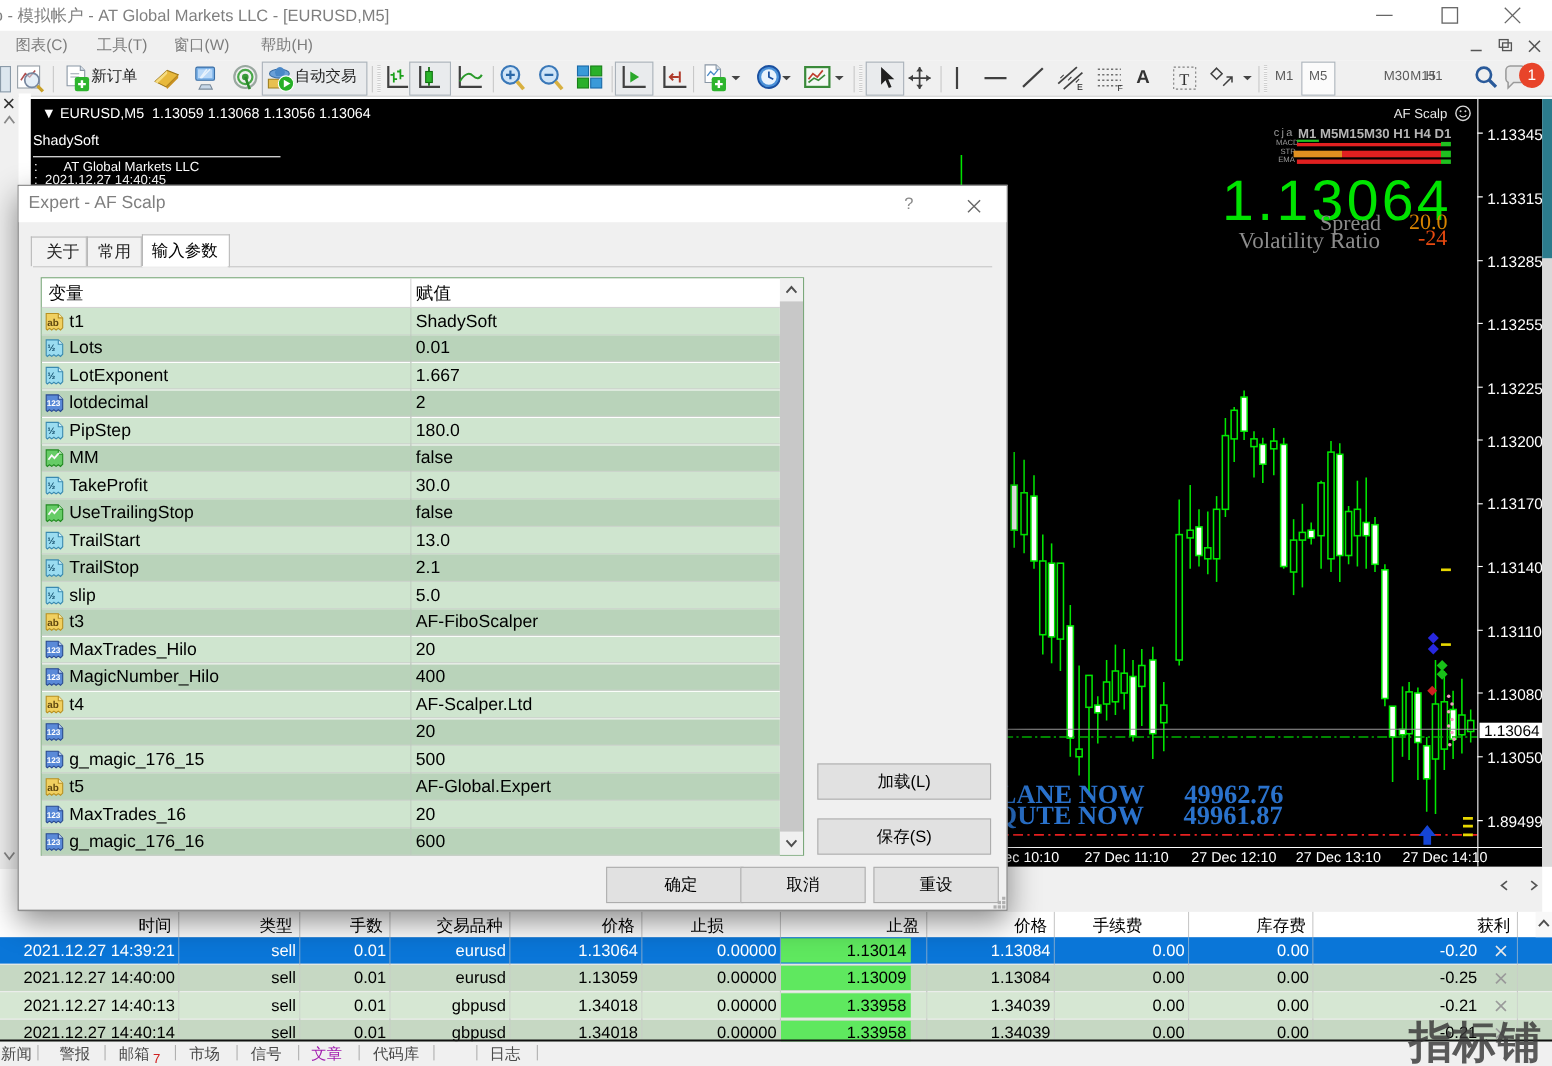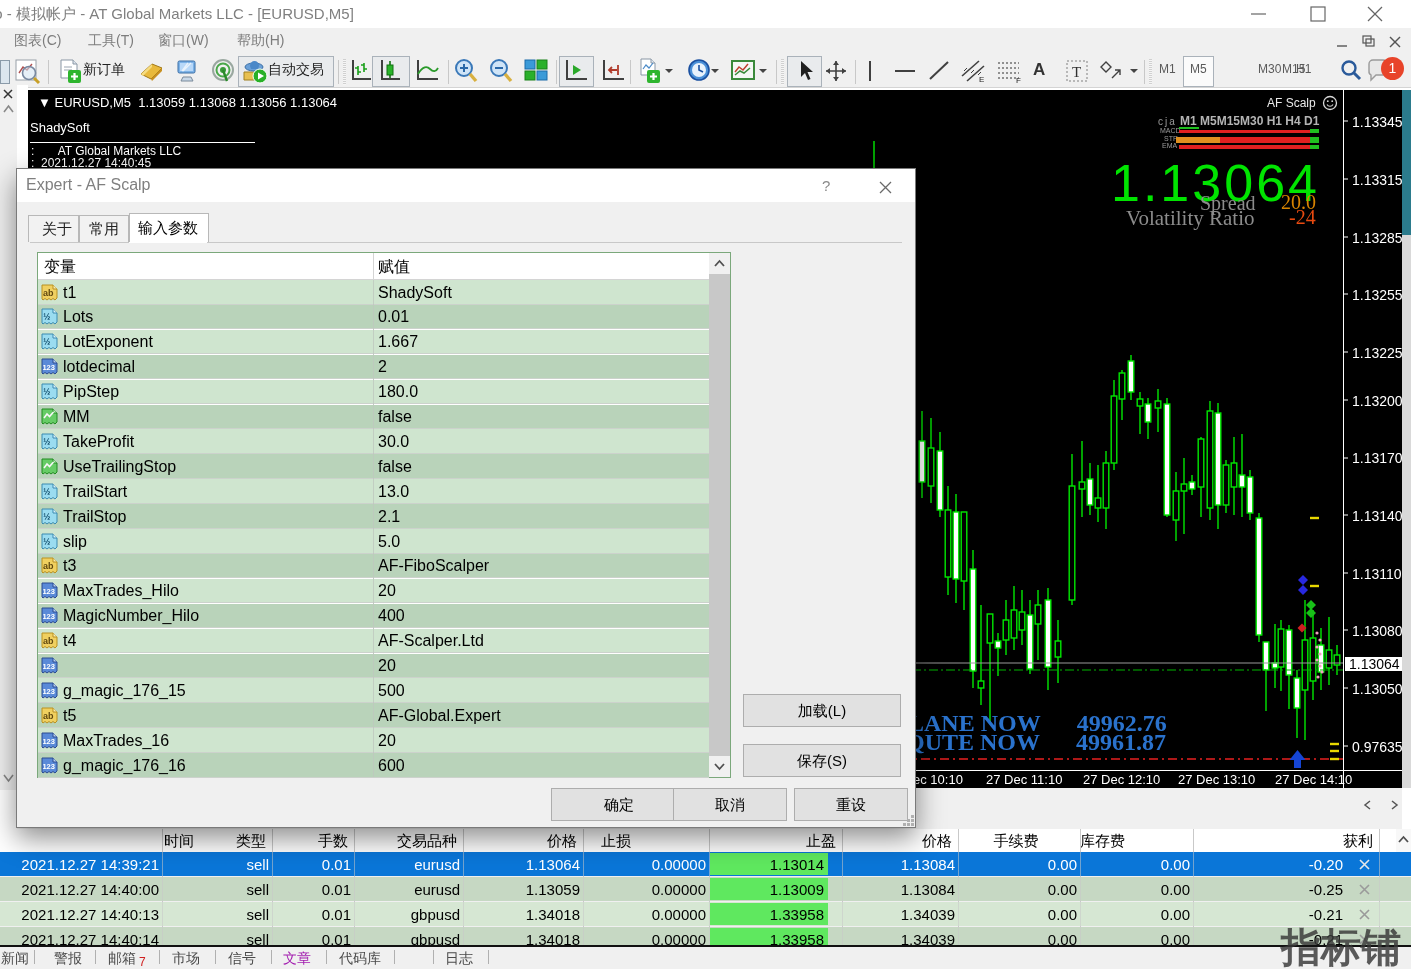--- a/index.html
+++ b/index.html
@@ -455,48 +455,48 @@
     <div class="axis" style="top:172px;">1.13315</div>
     <div class="axis" style="top:230px;">1.13285</div>
     <div class="axis" style="top:287px;">1.13255</div>
     <div class="axis" style="top:345px;">1.13225</div>
     <div class="axis" style="top:393px;">1.13200</div>
     <div class="axis" style="top:450px;">1.13170</div>
     <div class="axis" style="top:508px;">1.13140</div>
     <div class="axis" style="top:566px;">1.13110</div>
     <div class="axis" style="top:623px;">1.13080</div>
     <div class="axis" style="top:681px;">1.13050</div>
-    <div class="axis" style="top:739px;">0.97635</div>
+    <div class="axis" style="top:739px;">1.89499</div>
     <div class="abs" style="left:1345px;top:657px;width:57px;height:14px;background:#fff;color:#000;font-size:14px;padding-left:4px;line-height:14px;">1.13064</div>
   </div>
 
   <div class="abs" style="left:1402px;top:90px;width:9px;height:145px;background:#2b7b8c;"></div>
   <div class="abs" style="left:1402px;top:235px;width:9px;height:553px;background:#d9d9d9;"></div>
 
   <div class="abs" style="left:17px;top:788px;width:1385px;height:41px;background:#f0f0f0;"></div>
   <svg class="abs" style="left:1360px;top:798px;" width="42" height="14" viewBox="0 0 42 14">
     <path d="M10 3 L5 7 L10 11" stroke="#555" stroke-width="1.5" fill="none"></path>
     <path d="M32 3 L37 7 L32 11" stroke="#555" stroke-width="1.5" fill="none"></path>
   </svg>
 
   <div id="terminal">
     <div class="abs" style="left:0;top:829px;width:1411px;height:140px;background:#f0f0f0;"></div>
 
     <div class="abs" style="left:0;top:829px;width:1411px;height:23px;background:#ffffff;"></div>
     <div id="trows">
-        <div class="abs" style="left:0px;top:832px;width:156px;text-align:right;font-size:15px;color:#000;padding-left:38px;">时间</div>
+        <div class="abs" style="left:0px;top:832px;width:156px;text-align:right;font-size:15px;color:#000;">时间</div>
 <div class="abs" style="left:162px;top:832px;width:104px;text-align:right;font-size:15px;color:#000;">类型</div>
 <div class="abs" style="left:272px;top:832px;width:76px;text-align:right;font-size:15px;color:#000;">手数</div>
 <div class="abs" style="left:354px;top:832px;width:103px;text-align:right;font-size:15px;color:#000;">交易品种</div>
 <div class="abs" style="left:463px;top:832px;width:114px;text-align:right;font-size:15px;color:#000;">价格</div>
-<div class="abs" style="left:583px;top:832px;width:120px;text-align:left;font-size:15px;color:#000;margin-left:18px;">止损</div>
+<div class="abs" style="left:583px;top:832px;width:120px;text-align:center;font-size:15px;color:#000;">止损</div>
 <div class="abs" style="left:709px;top:832px;width:127px;text-align:right;font-size:15px;color:#000;">止盈</div>
 <div class="abs" style="left:842px;top:832px;width:110px;text-align:right;font-size:15px;color:#000;">价格</div>
 <div class="abs" style="left:958px;top:832px;width:116px;text-align:center;font-size:15px;color:#000;">手续费</div>
-<div class="abs" style="left:1080px;top:832px;width:107px;text-align:left;font-size:15px;color:#000;">库存费</div>
+<div class="abs" style="left:1080px;top:832px;width:107px;text-align:right;font-size:15px;color:#000;">库存费</div>
 <div class="abs" style="left:1193px;top:832px;width:180px;text-align:right;font-size:15px;color:#000;">获利</div>
 <div class="abs" style="left:162px;top:829px;width:1px;height:118px;background:#c9c9c9;"></div>
 <div class="abs" style="left:272px;top:829px;width:1px;height:118px;background:#c9c9c9;"></div>
 <div class="abs" style="left:354px;top:829px;width:1px;height:118px;background:#c9c9c9;"></div>
 <div class="abs" style="left:463px;top:829px;width:1px;height:118px;background:#c9c9c9;"></div>
 <div class="abs" style="left:583px;top:829px;width:1px;height:118px;background:#c9c9c9;"></div>
 <div class="abs" style="left:709px;top:829px;width:1px;height:118px;background:#c9c9c9;"></div>
 <div class="abs" style="left:842px;top:829px;width:1px;height:118px;background:#c9c9c9;"></div>
 <div class="abs" style="left:958px;top:829px;width:1px;height:118px;background:#c9c9c9;"></div>
 <div class="abs" style="left:1080px;top:829px;width:1px;height:118px;background:#c9c9c9;"></div>

